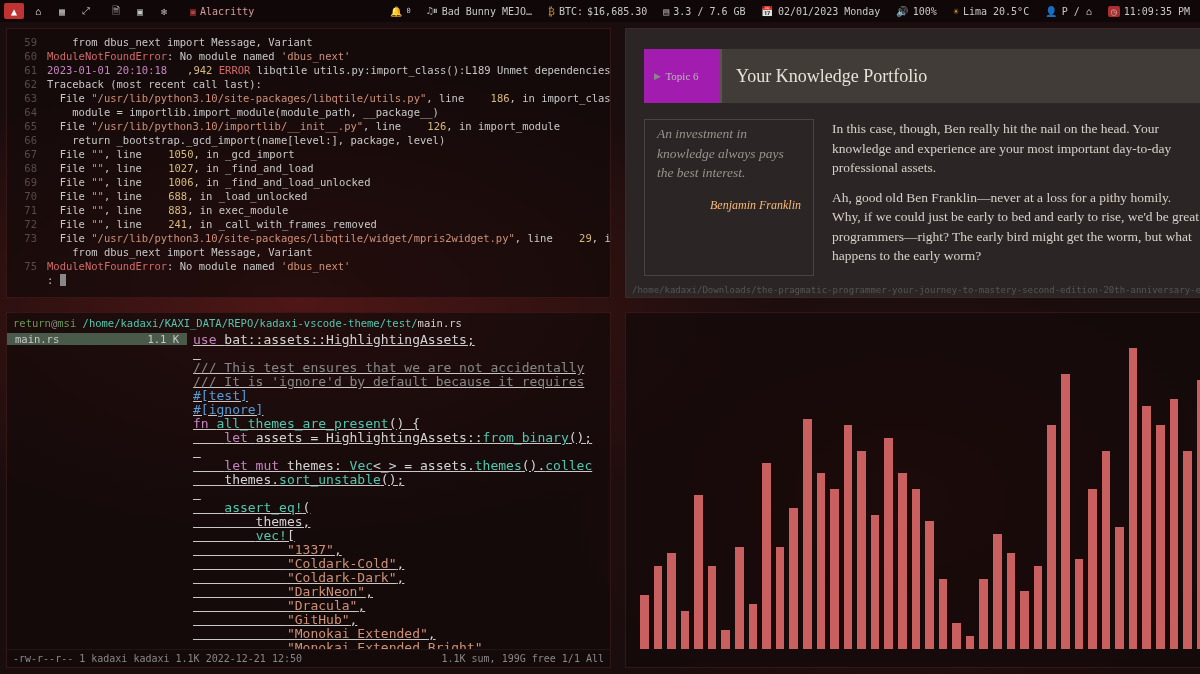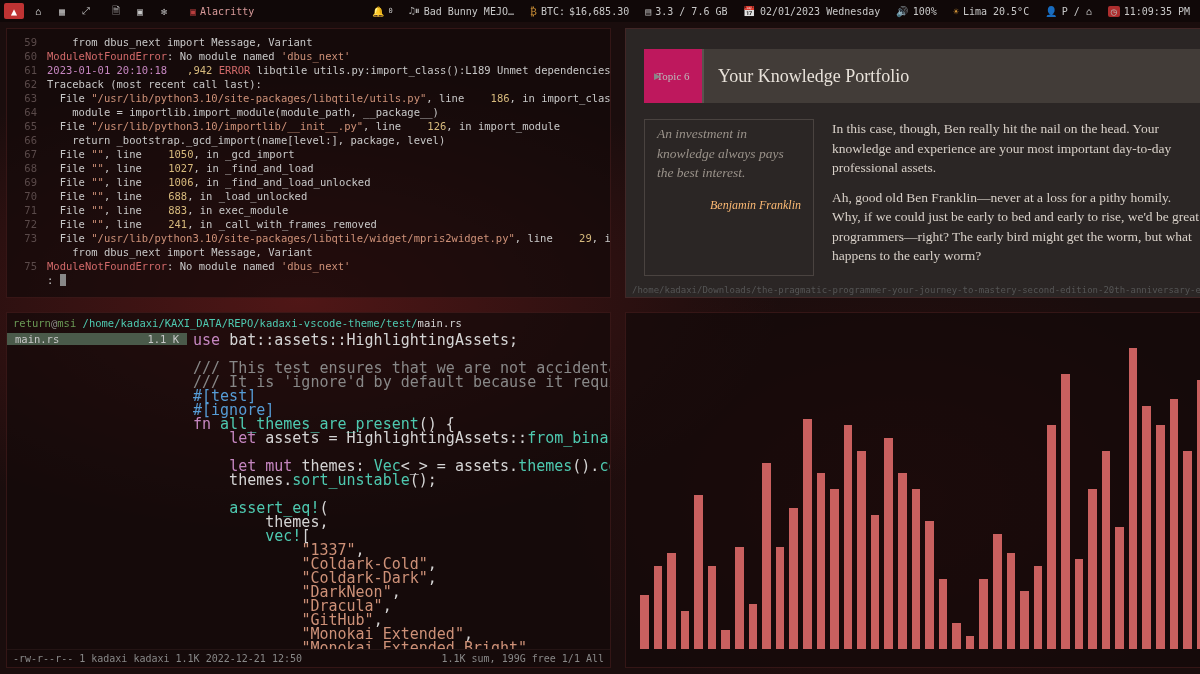--- a/index.html
+++ b/index.html
@@ -83,21 +83,21 @@
     padding: 0;
     display:flex; flex-direction:column;
   }
   .book-header {
     margin: 20px 18px 16px 18px;
     background: #4a4340;
     display:flex; align-items:stretch;
     height: 54px;
   }
   .topic-box {
-    width: 58px; background:#be185d;
+    width: 76px; background:#a21caf;
     display:flex; align-items:center; justify-content:center;
     font-family: serif; font-size:11px; color:#bbb;
     position:relative;
   }
   .topic-box::before{
     content:"▶"; position:absolute; left:10px; color:#888; font-size:9px;
   }
   .book-title {
     flex:1; display:flex; align-items:center;
     padding-left:14px;
@@ -145,23 +145,24 @@
   .ranger-col1 .item.sel{background:#3a3a55; color:#d4d4d4;}
   .ranger-col2 {
     width:180px; font-size:10.5px;
   }
   .ranger-col2 .row{
     display:flex; justify-content:space-between;
     padding:0 8px;
   }
   .ranger-col2 .row.sel{background:#4a5a4a;}
   .code-col {
-    flex:1; font-size:15px; line-height:14px;
+    flex:1; font-size:13px; line-height:14px;
     padding:0 6px; white-space:pre;
     overflow:hidden;
+    text-decoration:underline;
   }
   .ranger-status {
     padding:3px 6px; font-size:10px; color:#888;
     display:flex; justify-content:space-between;
     border-top:1px solid rgba(100,60,60,.2);
   }
 
   
   .vis {
     display:flex; align-items:flex-end; justify-content:space-around;
@@ -205,21 +206,21 @@
       <span class="ico" style="color:#e8a33d">₿</span>
       <span>BTC:</span>
       <span>$16,685.30</span>
     </span>
     <span class="tb-item">
       <span class="ico">▤</span>
       <span>3.3 / 7.6 GB</span>
     </span>
     <span class="tb-item">
       <span class="ico">📅</span>
-      <span>02/01/2023 Wednesday</span>
+      <span>02/01/2023 Monday</span>
     </span>
     <span class="tb-item">
       <span class="ico">🔊</span>
       <span>100%</span>
     </span>
     <span class="tb-item">
       <span class="ico" style="color:#e8a33d">☀</span>
       <span>Lima 20.5°C</span>
     </span>
     <span class="tb-item">

